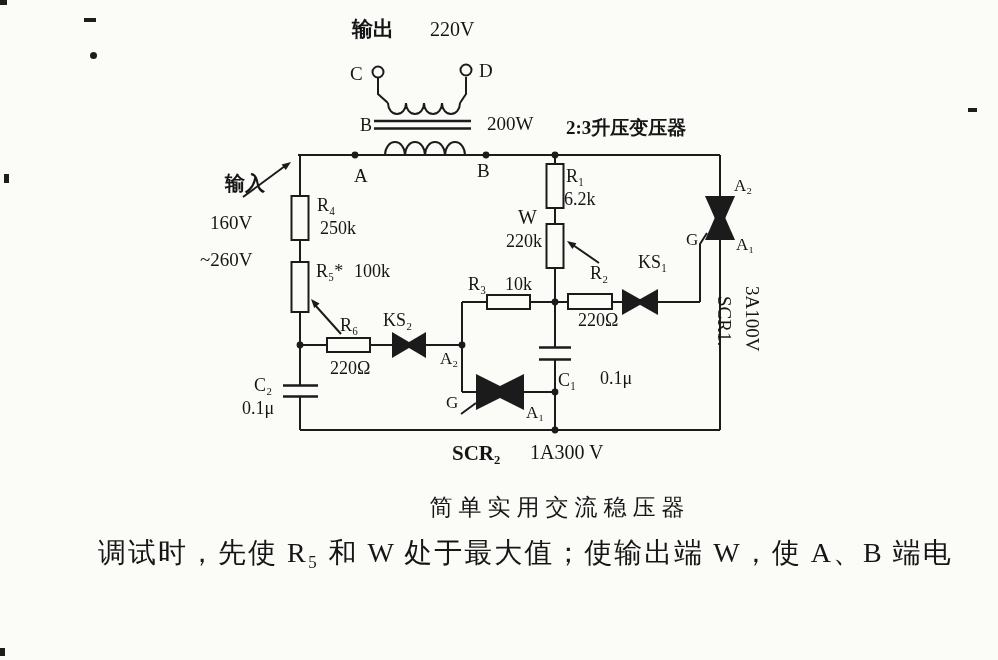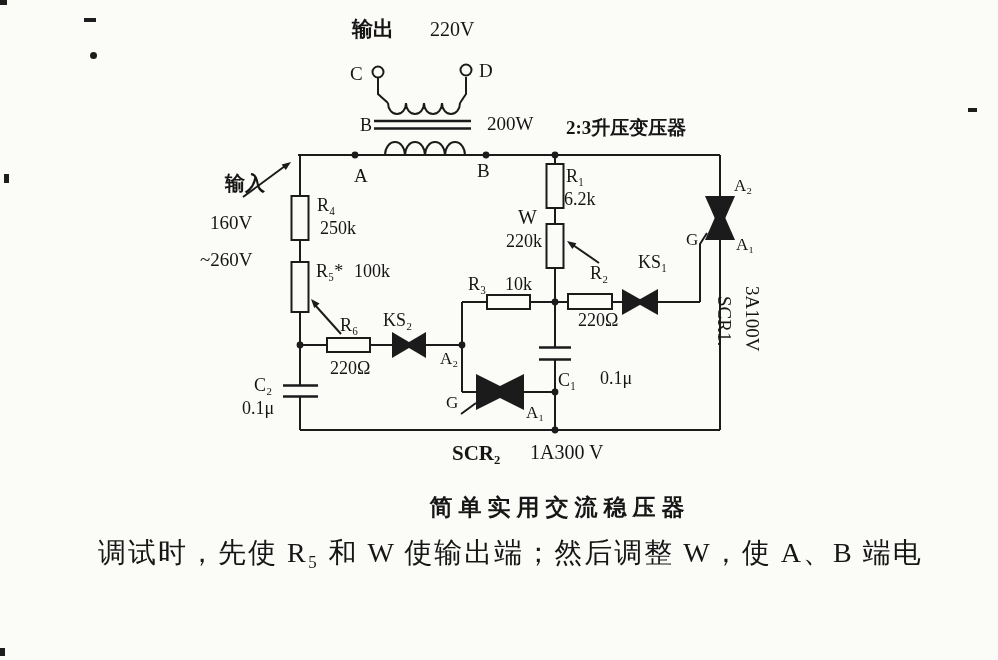--- a/index.html
+++ b/index.html
@@ -1,21 +1,21 @@
 <!DOCTYPE html>
 <html><head>
 <meta charset="utf-8">
 <style>
   html,body{margin:0;padding:0;background:#777;}
   .page{position:relative;width:998px;height:660px;background:#fbfbf8;overflow:hidden;
         font-family:"Liberation Serif","DejaVu Serif",serif;color:#161616;}
   svg{position:absolute;left:0;top:0;}
   svg text{fill:#151515;font-family:"Liberation Serif","DejaVu Serif",serif;}
   .caption{position:absolute;left:350px;top:492px;width:420px;text-align:center;
-           font-size:23px;letter-spacing:6px;font-weight:700;}
+           font-size:23px;letter-spacing:6px;font-weight:400;}
   .desc{position:absolute;left:12px;top:528px;width:978px;font-size:28px;
         line-height:50px;letter-spacing:2px;}
   .desc .l1{padding-left:86px;}
   .wm{position:absolute;left:428px;top:298px;opacity:.78;pointer-events:none;}
   .wm .big{font-size:44px;font-weight:bold;font-family:"Liberation Sans","DejaVu Sans",sans-serif;
            letter-spacing:2px;line-height:1;}
   .wm .ov{position:absolute;left:78px;top:-4px;font-size:19px;white-space:nowrap;}
   .wm .tail{position:absolute;left:16px;top:44px;font-size:15px;letter-spacing:3px;}
   .speck{position:absolute;background:#1d1d1d;}
 </style>
@@ -135,21 +135,21 @@
   <text x="686" y="245" font-size="17">G</text>
   <text x="736" y="250" font-size="17">A₁</text>
   <text x="718" y="296" font-size="19" transform="rotate(90 718 296)">SCR1.</text>
   <text x="746" y="286" font-size="19" transform="rotate(90 746 286)">3A100V</text>
 </svg>
 
 
 <div class="caption">简单实用交流稳压器</div>
 
 <div class="desc">
-  <div class="l1">调试时，先使 R₅ 和 W 使输出端；然后调整 W，使 A、B 端电</div>
+  <div class="l1">调试时，先使 R₅ 和 W 处于最大值；使输出端 W，使 A、B 端电</div>
 </div>
 
 <div class="speck" style="left:84px;top:18px;width:12px;height:4px"></div>
 <div class="speck" style="left:90px;top:52px;width:7px;height:7px;border-radius:50%"></div>
 <div class="speck" style="left:4px;top:174px;width:5px;height:9px"></div>
 <div class="speck" style="left:968px;top:108px;width:9px;height:4px"></div>
 <div class="speck" style="left:0;top:0;width:7px;height:5px"></div>
 <div class="speck" style="left:0;top:648px;width:5px;height:8px"></div>
 
 </div>

